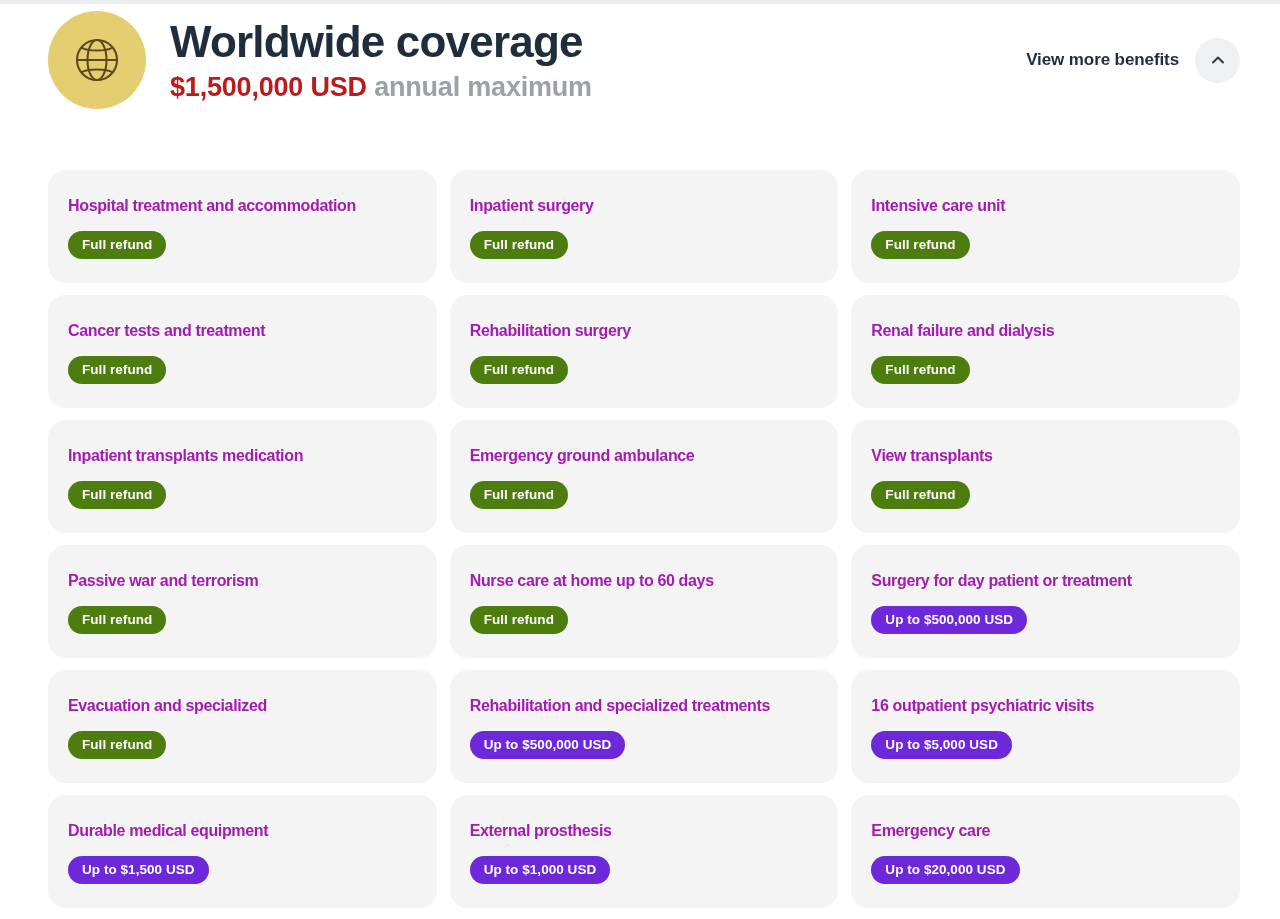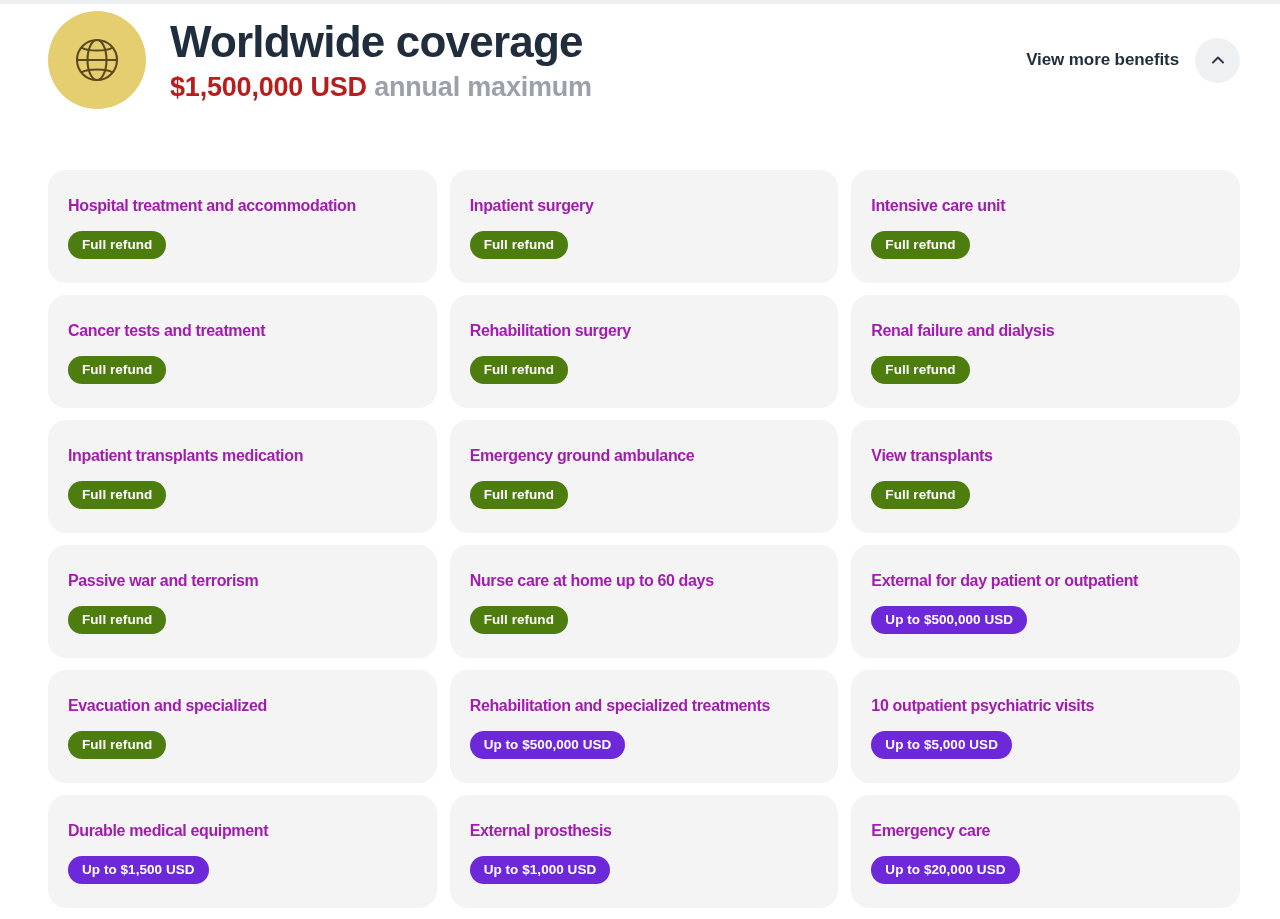--- a/index.html
+++ b/index.html
@@ -267,25 +267,25 @@
       </div>
       <div class="benefit-card">
         <div class="benefit-title">Renal failure and dialysis</div>
         <span class="badge green">Full refund</span>
       </div>
       <div class="benefit-card">
         <div class="benefit-title">View transplants</div>
         <span class="badge green">Full refund</span>
       </div>
       <div class="benefit-card">
-        <div class="benefit-title">External for day patient or outpatient</div>
+        <div class="benefit-title">Surgery for day patient or treatment</div>
         <span class="badge blue">Up to $500,000 USD</span>
       </div>
       <div class="benefit-card">
-        <div class="benefit-title">10 outpatient psychiatric visits</div>
+        <div class="benefit-title">16 outpatient psychiatric visits</div>
         <span class="badge blue">Up to $5,000 USD</span>
       </div>
       <div class="benefit-card">
         <div class="benefit-title">Emergency care</div>
         <span class="badge blue">Up to $20,000 USD</span>
       </div>
     </div>
 
   </div>
 

